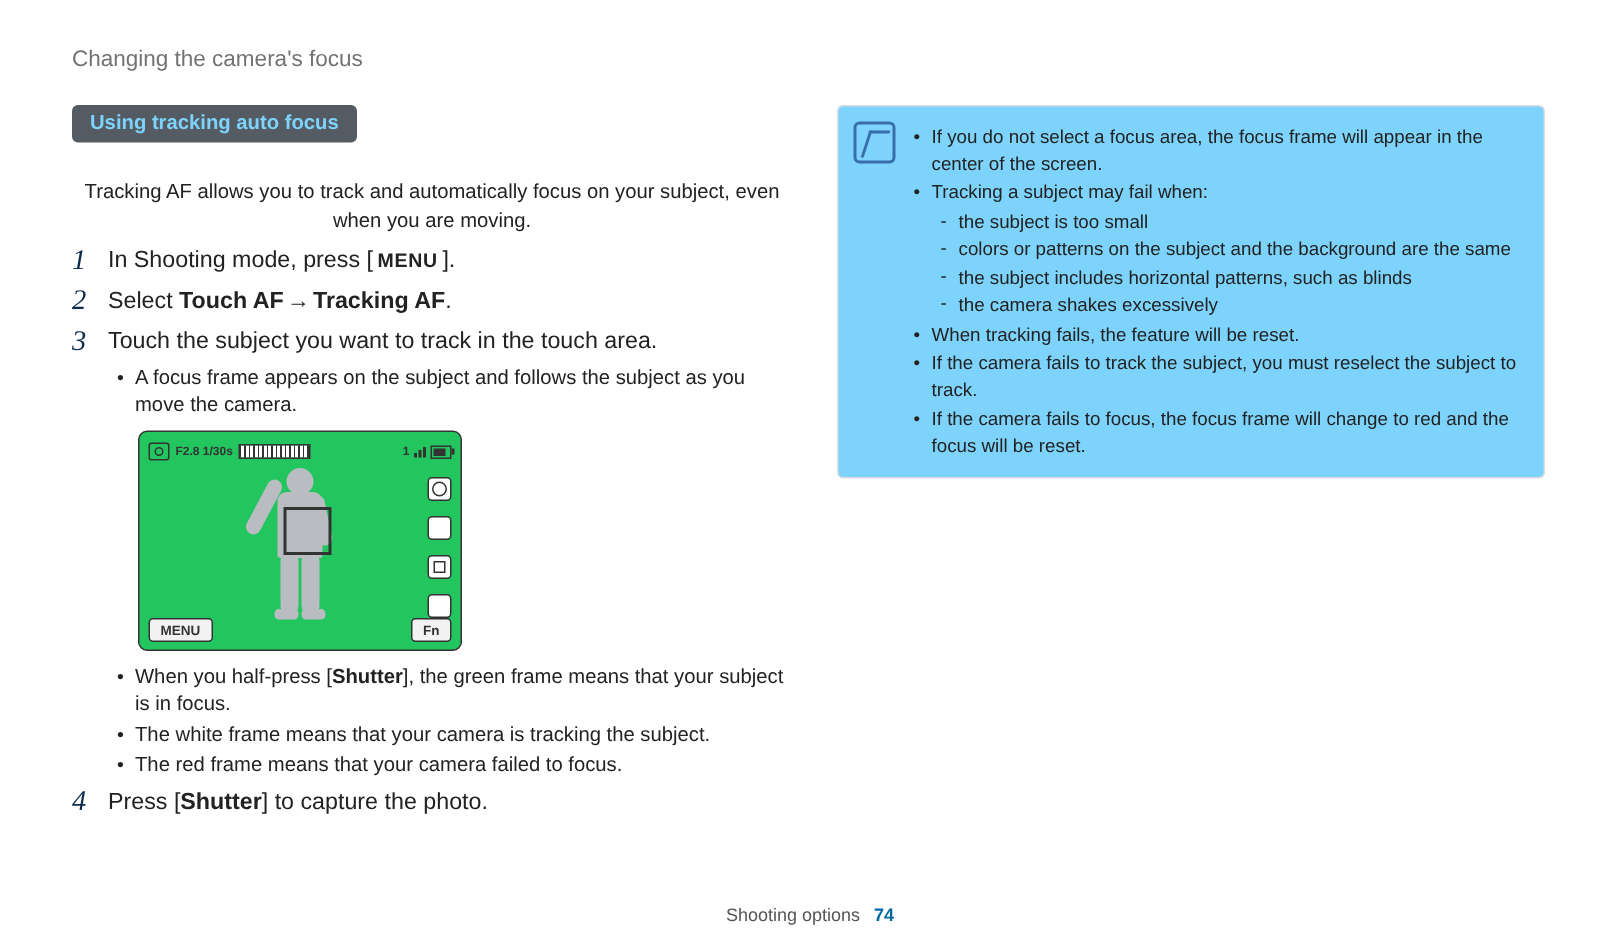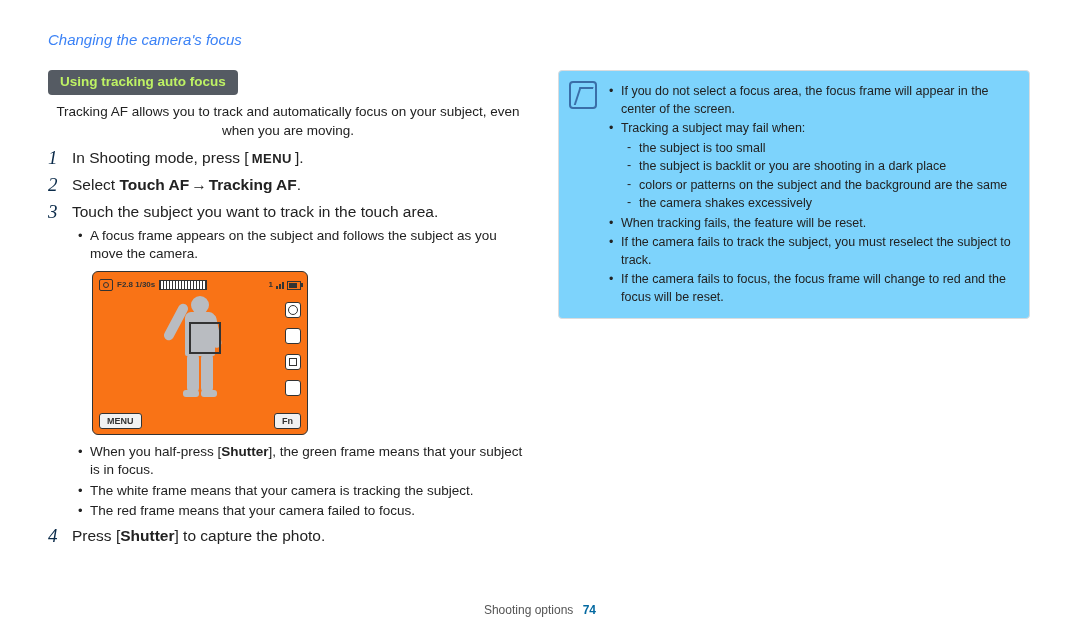--- a/index.html
+++ b/index.html
@@ -14,44 +14,43 @@
     line-height: 1.35;
   }
   .page {
     position: relative;
     width: 1080px;
     height: 630px;
     box-sizing: border-box;
     padding: 30px 48px 0 48px;
   }
   .header-title {
-    font-style: italic;
     font-size: 15px;
-    color: #3b82f6;
+    color: #737373;
     margin-bottom: 20px;
   }
   .cols {
     display: flex;
     gap: 30px;
   }
   .col-left {
     width: 480px;
   }
   .col-right {
     width: 472px;
   }
   .section-mark {
     display: inline-block;
     background: #555b63;
-    color: #bef264;
+    color: #7dd3fc;
     font-size: 13.5px;
     font-weight: 600;
     padding: 3px 12px 4px 12px;
     border-radius: 4px;
-    margin-bottom: 6px;
+    margin-bottom: 22px;
   }
   .intro {
     font-size: 13.5px;
     margin: 2px 0 8px 0;
     line-height: 1.35;
     text-align: center;
   }
   ol.steps {
     list-style: none;
     padding: 0;
@@ -105,27 +104,27 @@
   .substeps > li::before {
     content: "•";
     position: absolute;
     left: 6px;
     top: 0;
     font-size: 13px;
   }
   
   .cam {
     width: 216px;
-    height: 164px;
+    height: 147px;
     border: 1.5px solid #333;
     border-radius: 6px;
     margin: 8px 0 8px 20px;
     position: relative;
     box-sizing: border-box;
-    background: #f97316;
+    background: #22c55e;
   }
   .cam-top {
     position: absolute;
     top: 5px; left: 6px; right: 6px;
     height: 16px;
     display: flex;
     align-items: center;
     font-size: 8px;
     font-weight: 700;
     color: #333;
@@ -368,22 +367,22 @@
 
     <div class="col-right">
       <div class="note">
         <div class="note-icon"></div>
         <ul class="b1">
           <li>If you do not select a focus area, the focus frame will appear in the center of the screen.</li>
           <li>
             <span>Tracking a subject may fail when:</span>
             <ul class="b2">
               <li>the subject is too small</li>
-              <li>the subject is backlit or you are shooting in a dark place</li>
               <li>colors or patterns on the subject and the background are the same</li>
+              <li>the subject includes horizontal patterns, such as blinds</li>
               <li>the camera shakes excessively</li>
             </ul>
           </li>
           <li>When tracking fails, the feature will be reset.</li>
           <li>If the camera fails to track the subject, you must reselect the subject to track.</li>
           <li>If the camera fails to focus, the focus frame will change to red and the focus will be reset.</li>
         </ul>
       </div>
     </div>
   </div>

